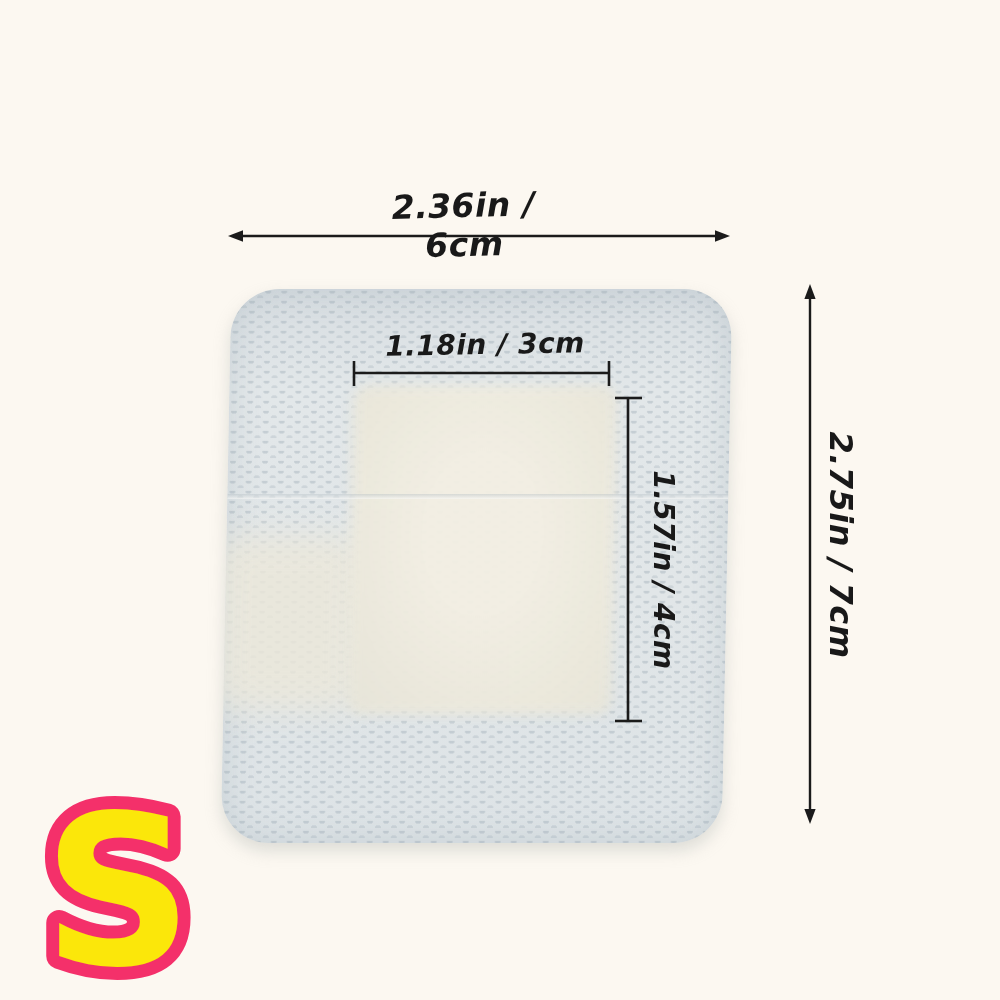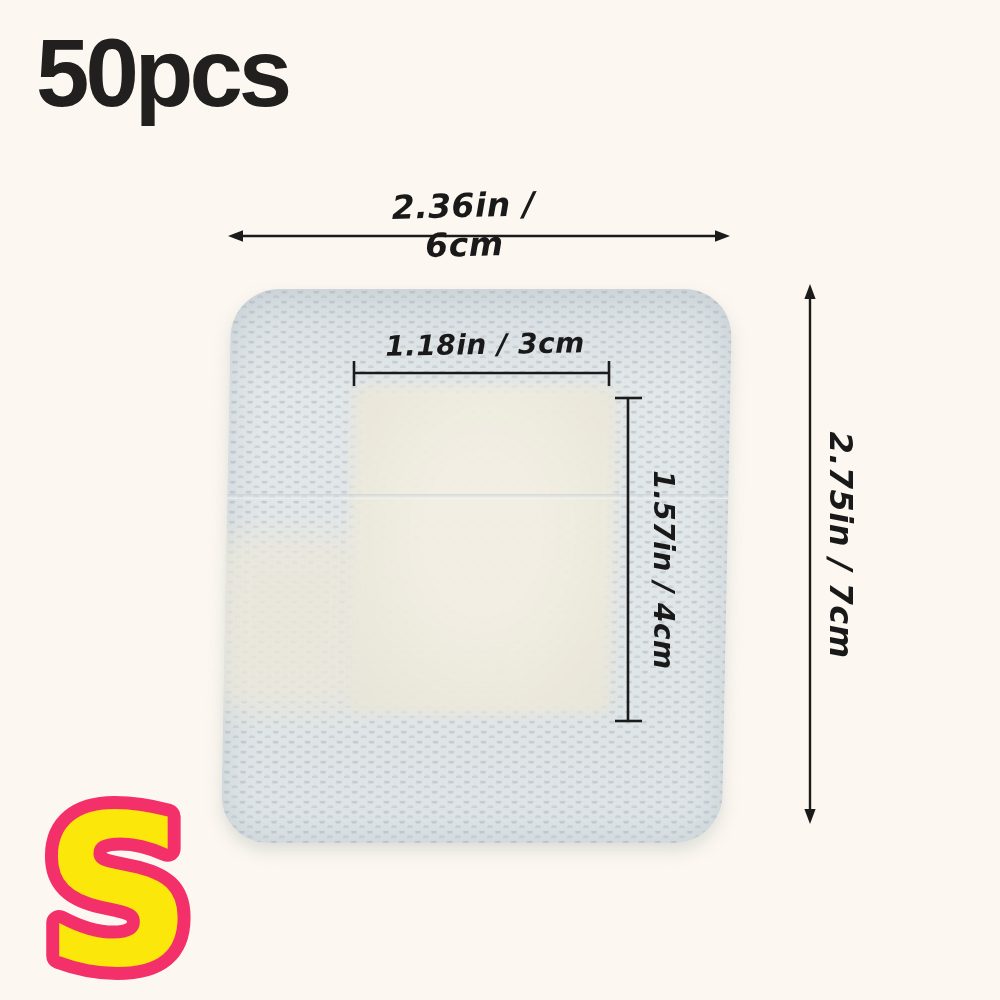--- a/index.html
+++ b/index.html
@@ -59,21 +59,20 @@
   .badge text {
     font-family:"DejaVu Sans", sans-serif; font-weight:bold; font-size:208px;
     paint-order:stroke; stroke-width:26px; stroke-linejoin:round;
   }
 </style>
 </head>
 <body>
 
 <div class="canvas">
 
-  <div class="qty">50pcs</div>
 
   <div class="bandage">
     <div class="patch"></div>
     <div class="pad"></div>
     <div class="seam"></div>
   </div>
 
   <svg class="dims" width="1000" height="1000" viewBox="0 0 1000 1000">
 
     <g stroke="#1b1b1b" stroke-width="2.4" fill="#1b1b1b">

